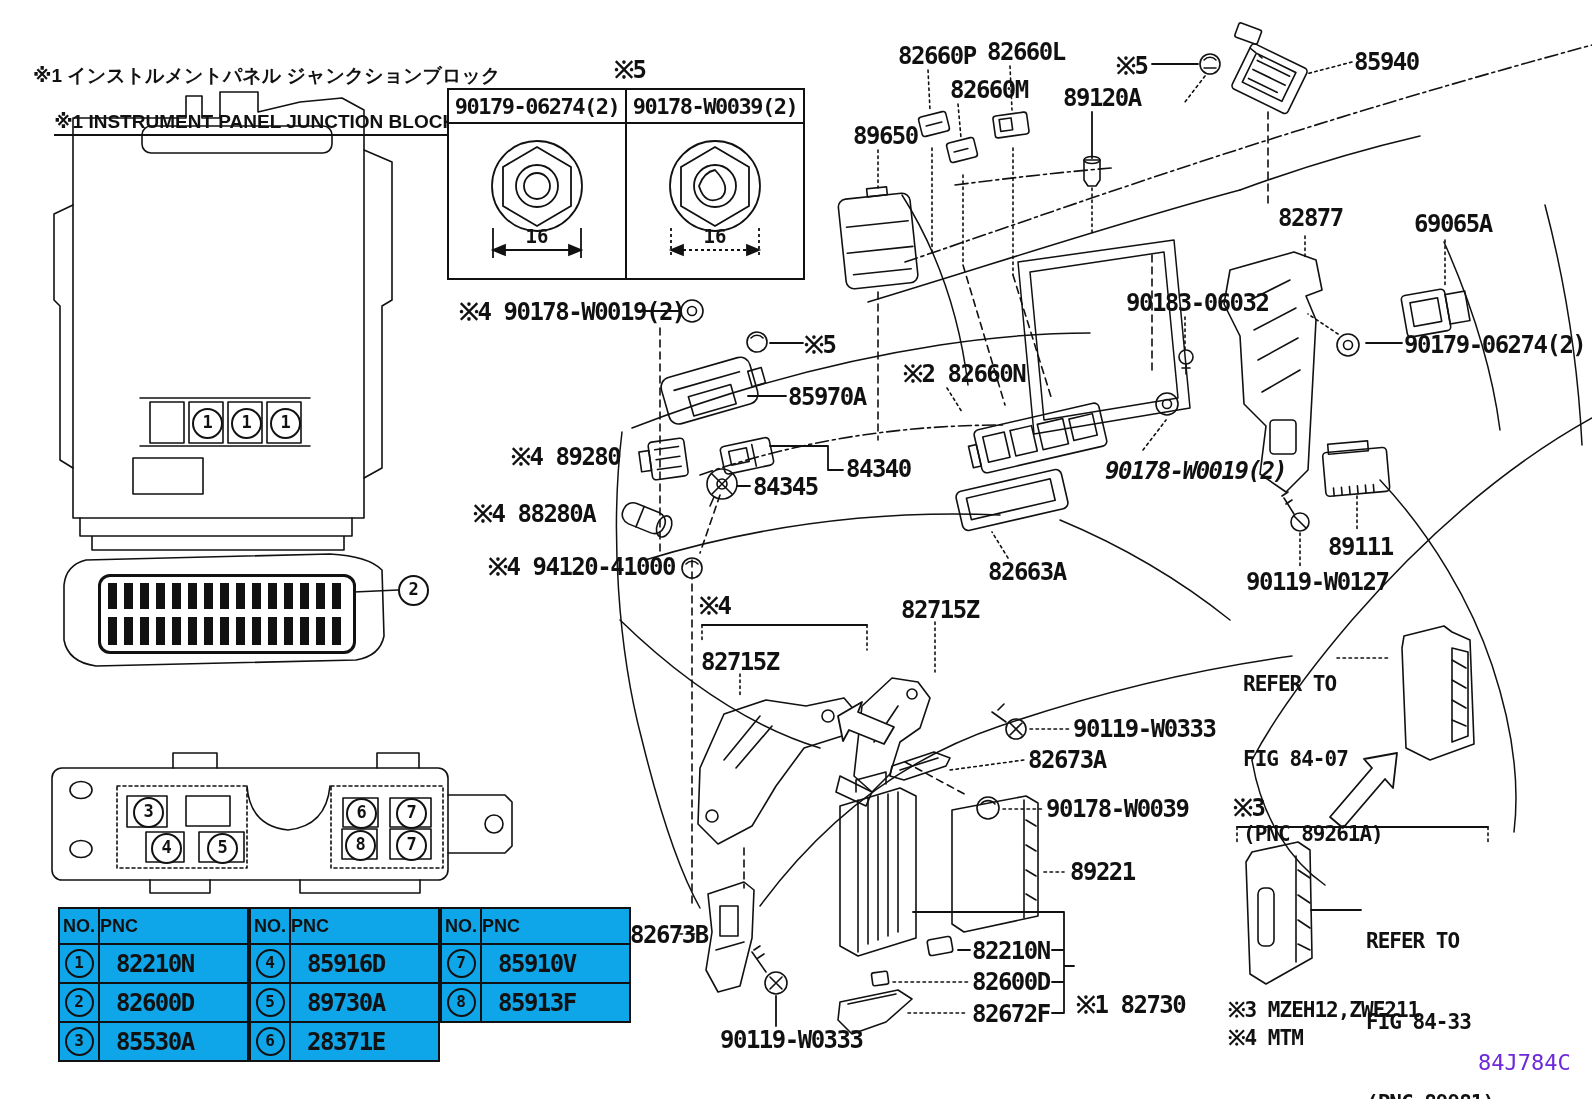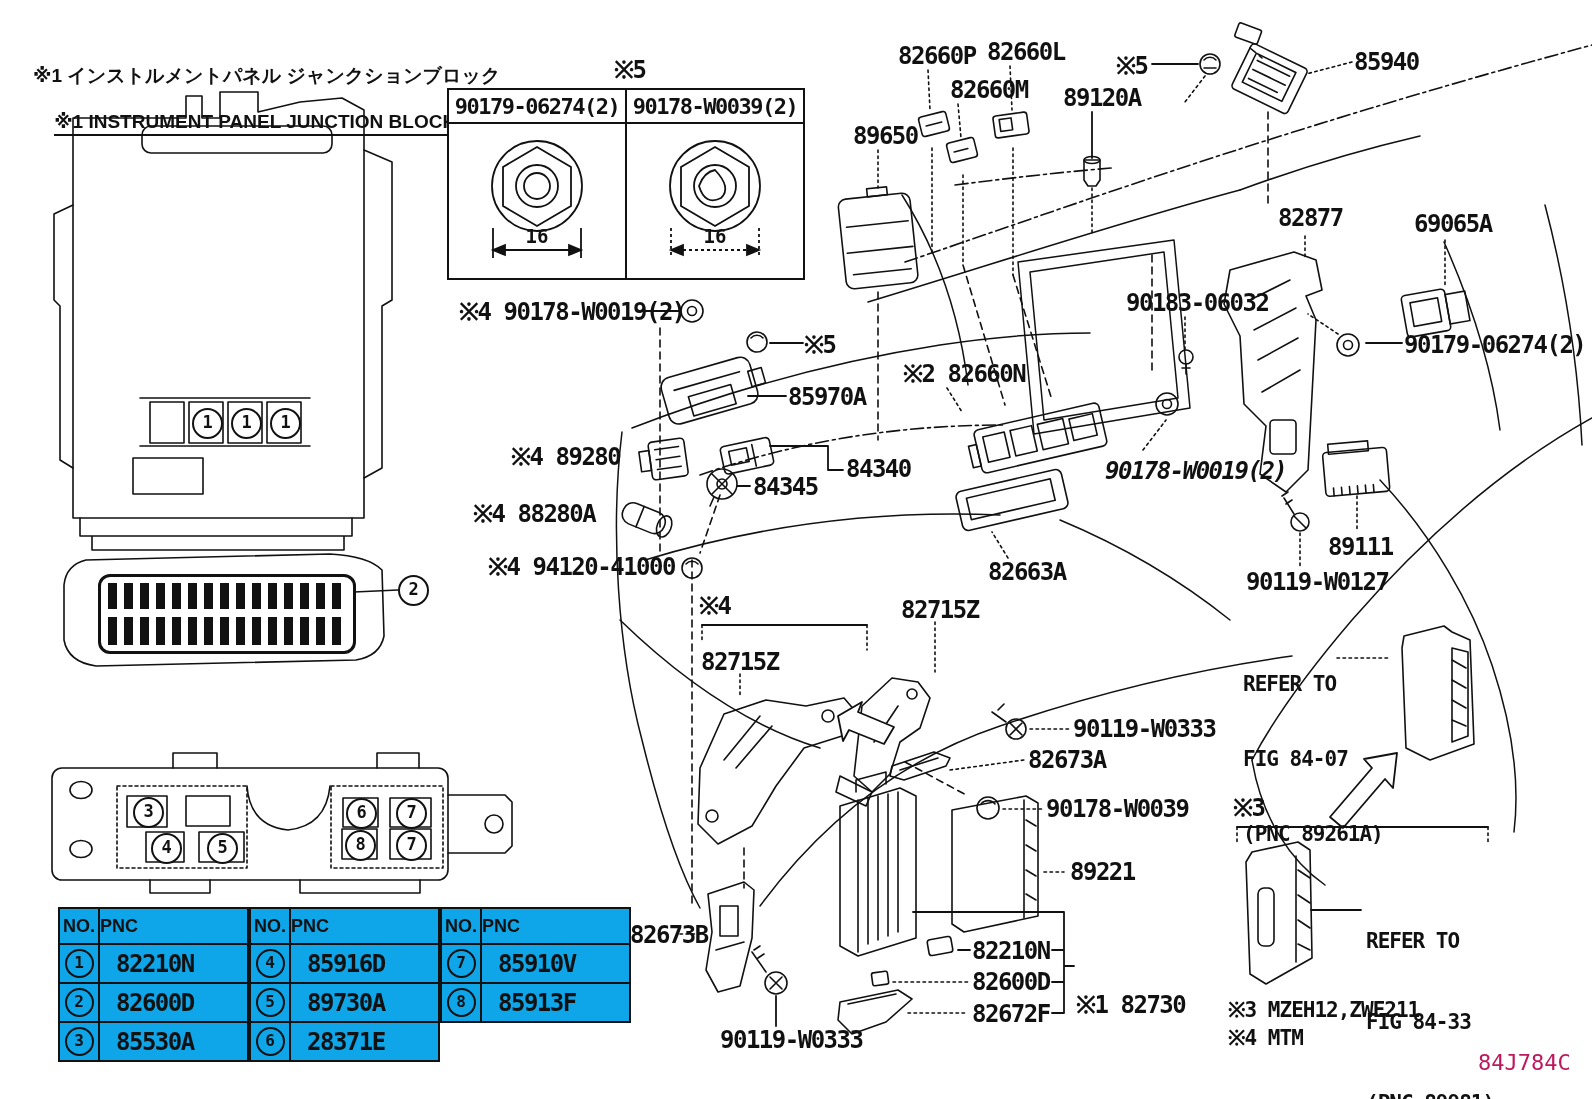--- a/index.html
+++ b/index.html
@@ -3,21 +3,21 @@
 <meta charset="utf-8">
 <style>
   html,body{margin:0;padding:0;background:#fff}
   .stage{position:relative;width:1592px;height:1099px;background:#fff;color:#111;
          font-family:"DejaVu Sans",sans-serif;overflow:hidden}
   .art{position:absolute;left:0;top:0}
   
   .pl{position:absolute;font:bold 24px "DejaVu Sans Mono",monospace;letter-spacing:-1.5px;
       white-space:pre;color:#111;line-height:1}
   .pl.sm{font-size:21px;letter-spacing:-1px}
-  .pl.doc{font-weight:normal;font-size:22px;letter-spacing:0;color:#be185d}
+  .pl.doc{font-weight:normal;font-size:22px;letter-spacing:0;color:#6d28d9}
   
   .co{position:absolute;width:27px;height:27px;border:2.5px solid #111;border-radius:50%;
       background:#fff;text-align:center;font:bold 17px/24px "DejaVu Sans Mono",monospace}
   
   .hdr{position:absolute;font:bold 19px "Liberation Sans","DejaVu Sans",sans-serif;line-height:23px;white-space:pre}
   .hdr .ul{display:inline-block;border-bottom:2.5px solid #111;padding-bottom:1px}
   
   .refer{position:absolute;font:bold 21px "DejaVu Sans Mono",monospace;letter-spacing:-1px;
          line-height:25px;white-space:pre}
   

